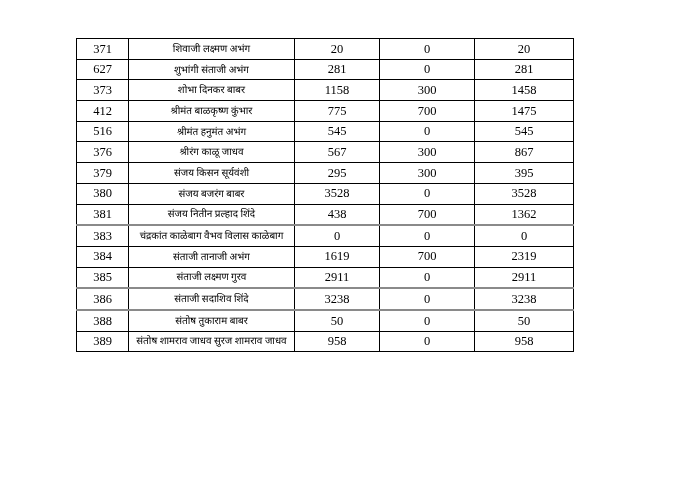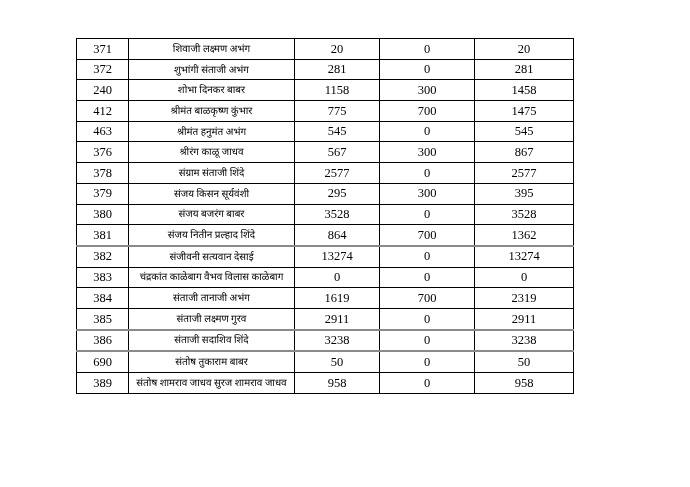--- a/index.html
+++ b/index.html
@@ -63,88 +63,74 @@
     </colgroup>
     <tbody id="table-body">
         <tr>
           <td>371</td>
           <td class="name-cell">शिवाजी लक्ष्मण अभंग</td>
           <td>20</td>
           <td>0</td>
           <td>20</td>
         </tr>
         <tr>
-          <td>372</td>
+          <td>627</td>
           <td class="name-cell">शुभांगी संताजी अभंग</td>
           <td>281</td>
           <td>0</td>
           <td>281</td>
         </tr>
         <tr>
-          <td>240</td>
+          <td>373</td>
           <td class="name-cell">शोभा दिनकर बाबर</td>
           <td>1158</td>
           <td>300</td>
           <td>1458</td>
         </tr>
         <tr>
           <td>412</td>
           <td class="name-cell">श्रीमंत बाळकृष्ण कुंभार</td>
           <td>775</td>
           <td>700</td>
           <td>1475</td>
         </tr>
         <tr>
-          <td>463</td>
+          <td>516</td>
           <td class="name-cell">श्रीमंत हनुमंत अभंग</td>
           <td>545</td>
           <td>0</td>
           <td>545</td>
         </tr>
         <tr>
           <td>376</td>
           <td class="name-cell">श्रीरंग काळू जाधव</td>
           <td>567</td>
           <td>300</td>
           <td>867</td>
-        </tr>
-        <tr>
-          <td>378</td>
-          <td class="name-cell">संग्राम संताजी शिंदे</td>
-          <td>2577</td>
-          <td>0</td>
-          <td>2577</td>
         </tr>
         <tr>
           <td>379</td>
           <td class="name-cell">संजय किसन सूर्यवंशी</td>
           <td>295</td>
           <td>300</td>
           <td>395</td>
         </tr>
         <tr>
           <td>380</td>
           <td class="name-cell">संजय बजरंग बाबर</td>
           <td>3528</td>
           <td>0</td>
           <td>3528</td>
         </tr>
         <tr class="thick-after">
           <td>381</td>
           <td class="name-cell">संजय नितीन प्रल्हाद शिंदे</td>
-          <td>864</td>
+          <td>438</td>
           <td>700</td>
           <td>1362</td>
-        </tr>
-        <tr>
-          <td>382</td>
-          <td class="name-cell">संजीवनी सत्यवान देसाई</td>
-          <td>13274</td>
-          <td>0</td>
-          <td>13274</td>
         </tr>
         <tr>
           <td>383</td>
           <td class="name-cell">चंद्रकांत काळेबाग वैभव विलास काळेबाग</td>
           <td>0</td>
           <td>0</td>
           <td>0</td>
         </tr>
         <tr>
           <td>384</td>
@@ -161,21 +147,21 @@
           <td>2911</td>
         </tr>
         <tr class="thick-after">
           <td>386</td>
           <td class="name-cell">संताजी सदाशिव शिंदे</td>
           <td>3238</td>
           <td>0</td>
           <td>3238</td>
         </tr>
         <tr>
-          <td>690</td>
+          <td>388</td>
           <td class="name-cell">संतोष तुकाराम बाबर</td>
           <td>50</td>
           <td>0</td>
           <td>50</td>
         </tr>
         <tr>
           <td>389</td>
           <td class="name-cell">संतोष शामराव जाधव सुरज शामराव जाधव</td>
           <td>958</td>
           <td>0</td>

